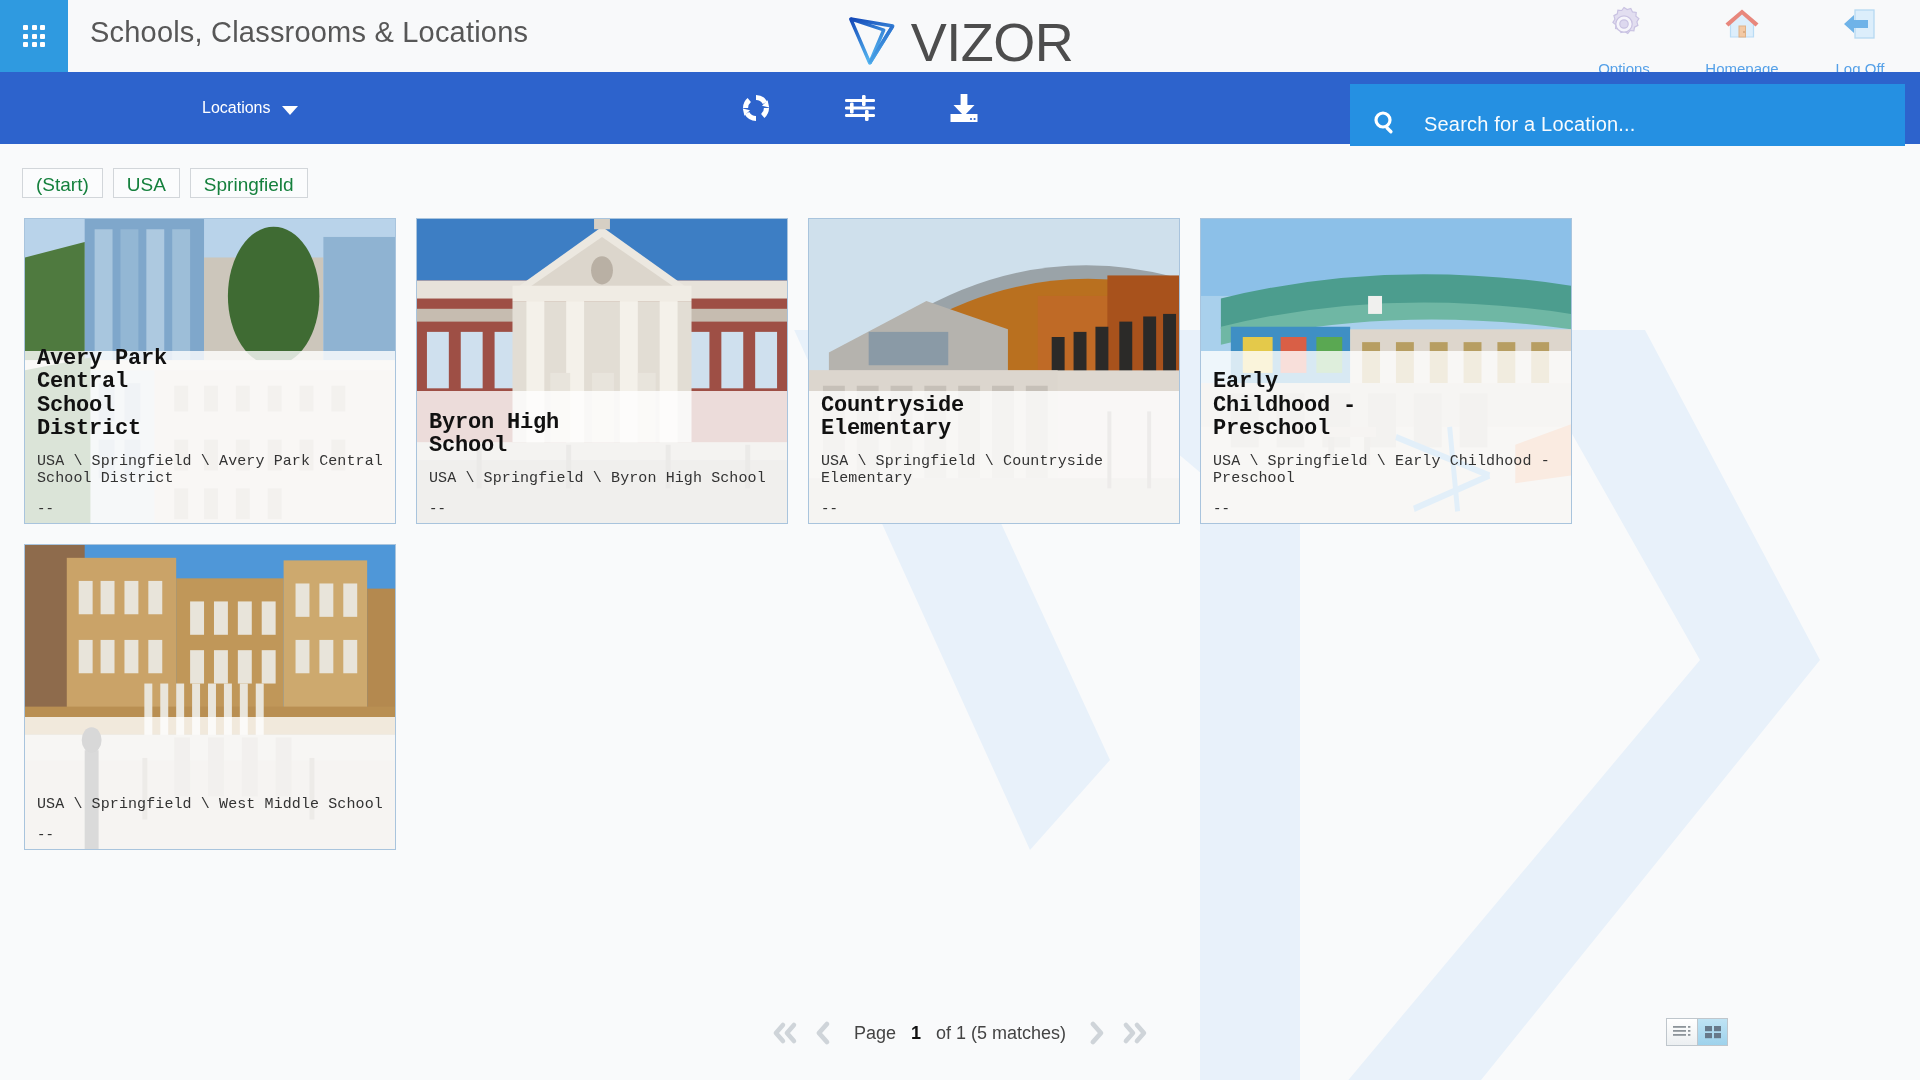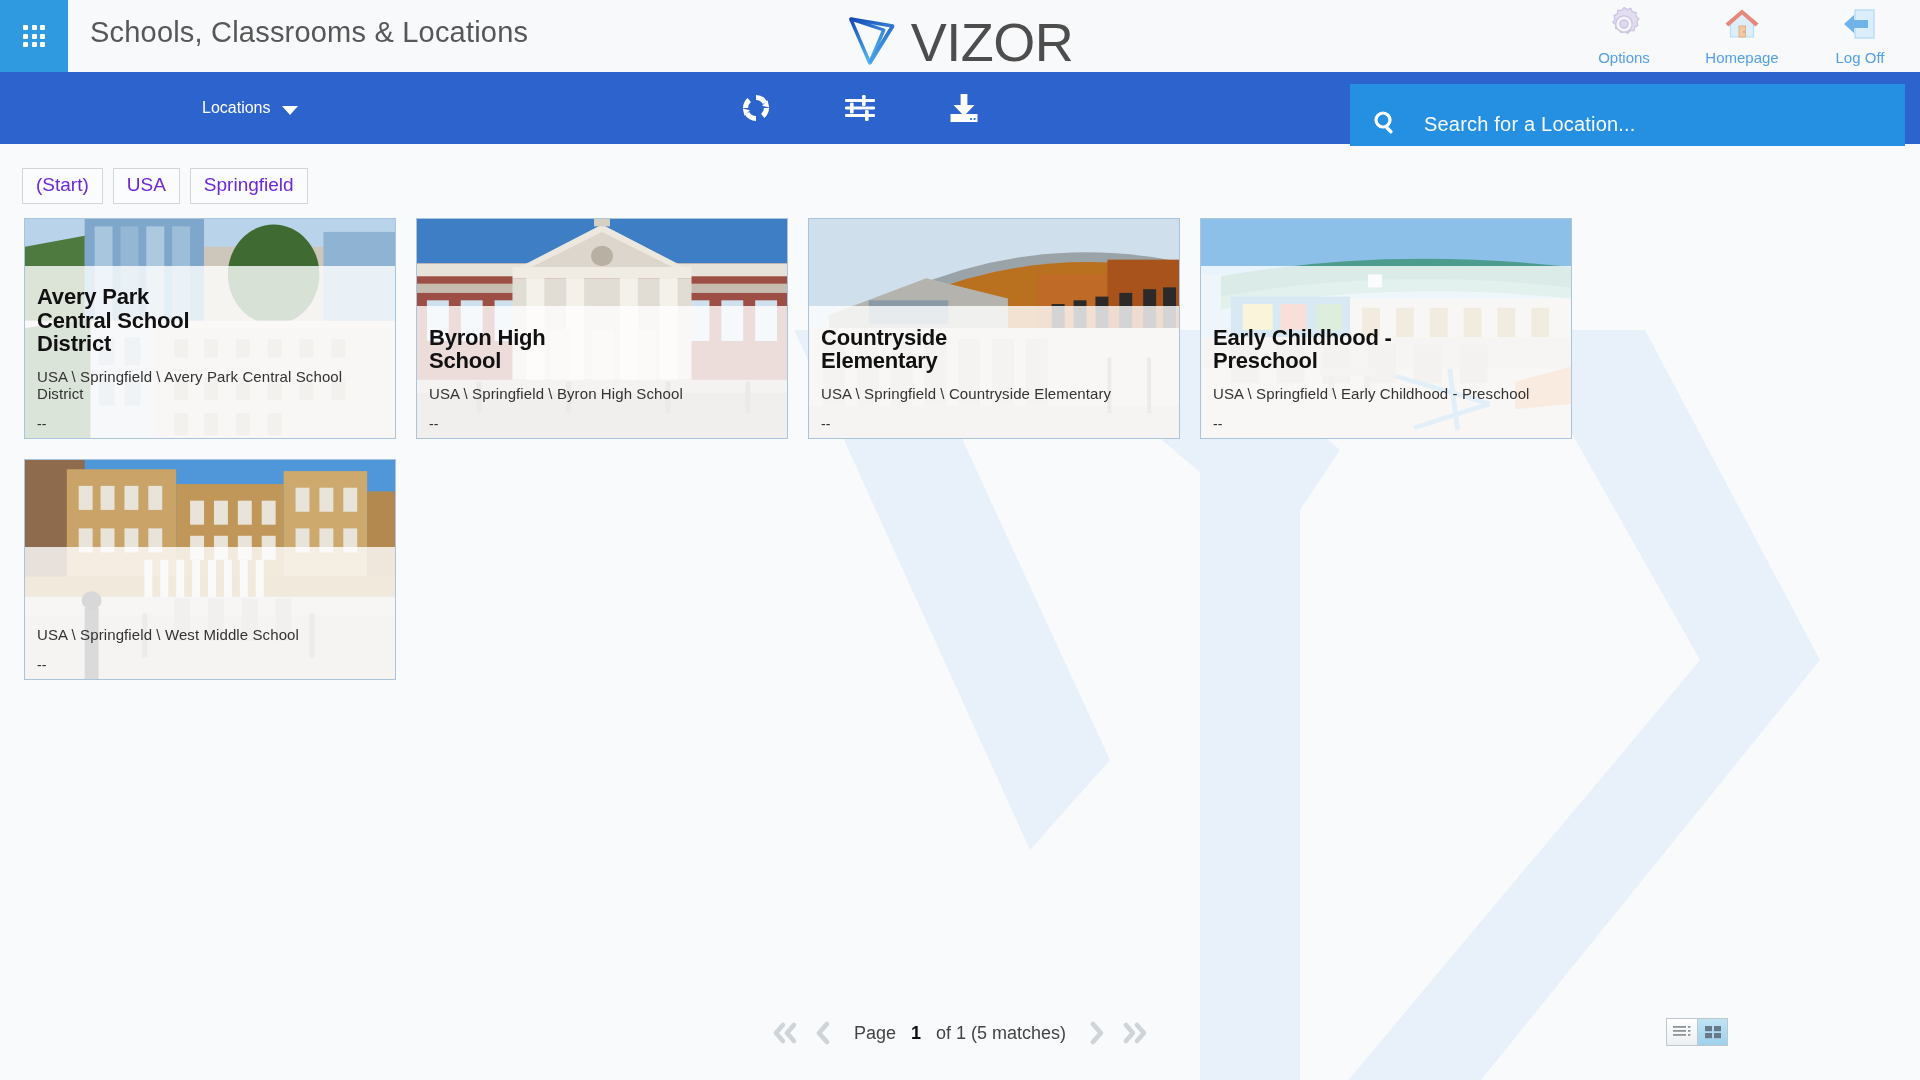--- a/index.html
+++ b/index.html
@@ -45,21 +45,21 @@
     font-size: 54px; font-weight: 400; color: #4d4d4d;
     letter-spacing: -0.5px; font-family: "Liberation Sans", sans-serif;
   }
 
   .header-actions {
     position: absolute; right: 14px; top: 4px;
     display: flex; gap: 26px; align-items: flex-start;
   }
   .hdr-action {
     width: 92px; display: flex; flex-direction: column; align-items: center;
-    cursor: pointer; gap: 1px;
+    cursor: pointer; gap: 12px;
   }
   .hdr-action .lbl { font-size: 15px; color: #54a0e8; white-space: nowrap; }
 
   
   .toolbar {
     position: absolute; left: 0; top: 72px; width: 1920px; height: 72px;
     background: #2d63cc; z-index: 5;
   }
   .loc-dd {
     position: absolute; left: 202px; top: 0; height: 72px;
@@ -84,32 +84,32 @@
   }
   .search-ph {
     margin-left: 26px; color: #fff; font-size: 20px; opacity: .97; letter-spacing: .2px;
   }
 
   
   .crumbs {
     position: absolute; left: 22px; top: 168px; display: flex; gap: 10px; z-index: 3;
   }
   .crumb {
-    border: 1px solid #d2d6da; background: #fbfcfd; color: #6d28d9;
-    font-size: 19px; padding: 5px 13px 7px; cursor: pointer; line-height: 1.15;
+    border: 1px solid #d2d6da; background: #fbfcfd; color: #15803d;
+    font-size: 19px; padding: 5px 13px 1px; cursor: pointer; line-height: 1.15;
   }
 
   
   .cards {
     position: absolute; left: 24px; top: 218px; width: 1880px;
     display: flex; flex-wrap: wrap; gap: 20px; z-index: 3;
   }
   .card {
-    width: 372px; height: 221px; border: 1px solid #a9c4dd; position: relative;
-    overflow: hidden; cursor: pointer; background: #fca5a5;
+    width: 372px; height: 306px; border: 1px solid #a9c4dd; position: relative;
+    overflow: hidden; cursor: pointer; background: #fca5a5; font-family: Liberation Mono, monospace;
   }
   .card-photo { position: absolute; inset: 0; }
   .card-photo svg { width: 100%; height: 100%; display: block; }
   .card-veil {
     position: absolute; left: 0; right: 0; bottom: 0;
     background: rgba(255,255,255,0.80);
   }
   .card-body {
     position: absolute; left: 0; right: 0; bottom: 0; padding: 0 12px 6px 12px;
   }

